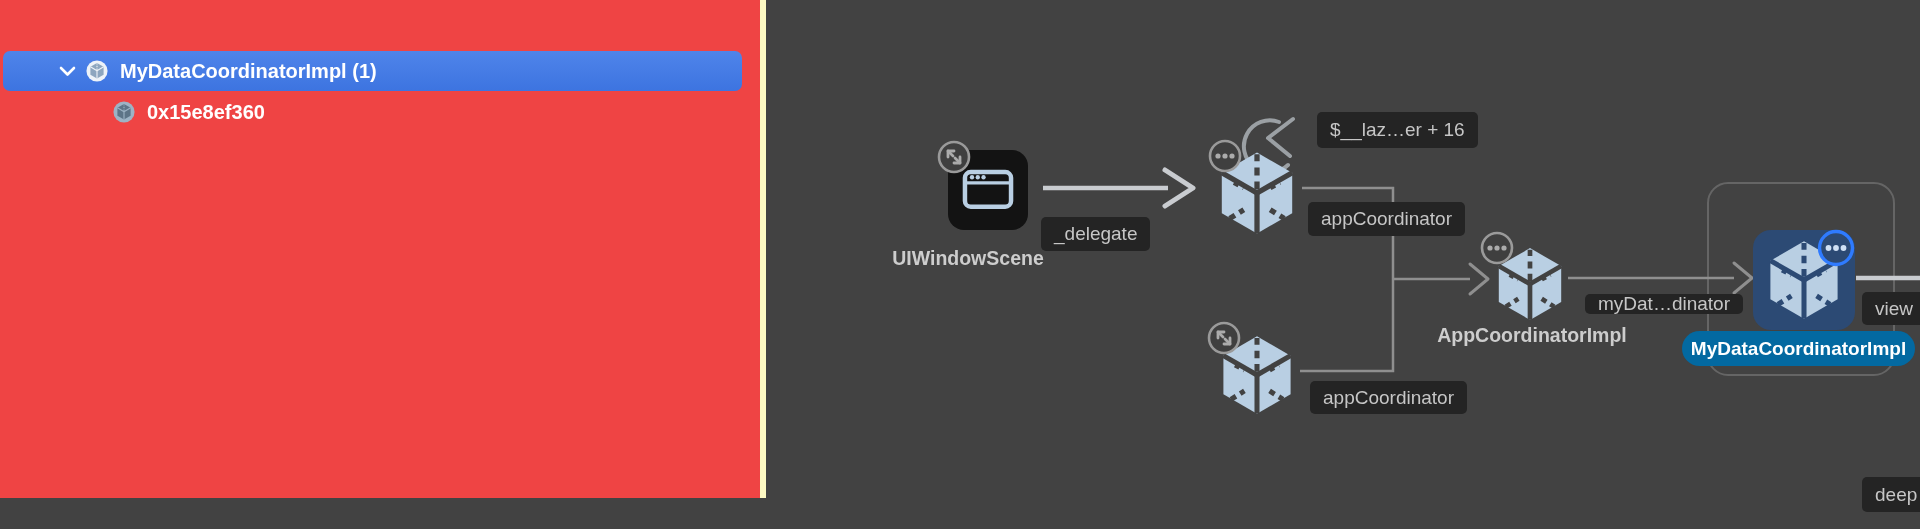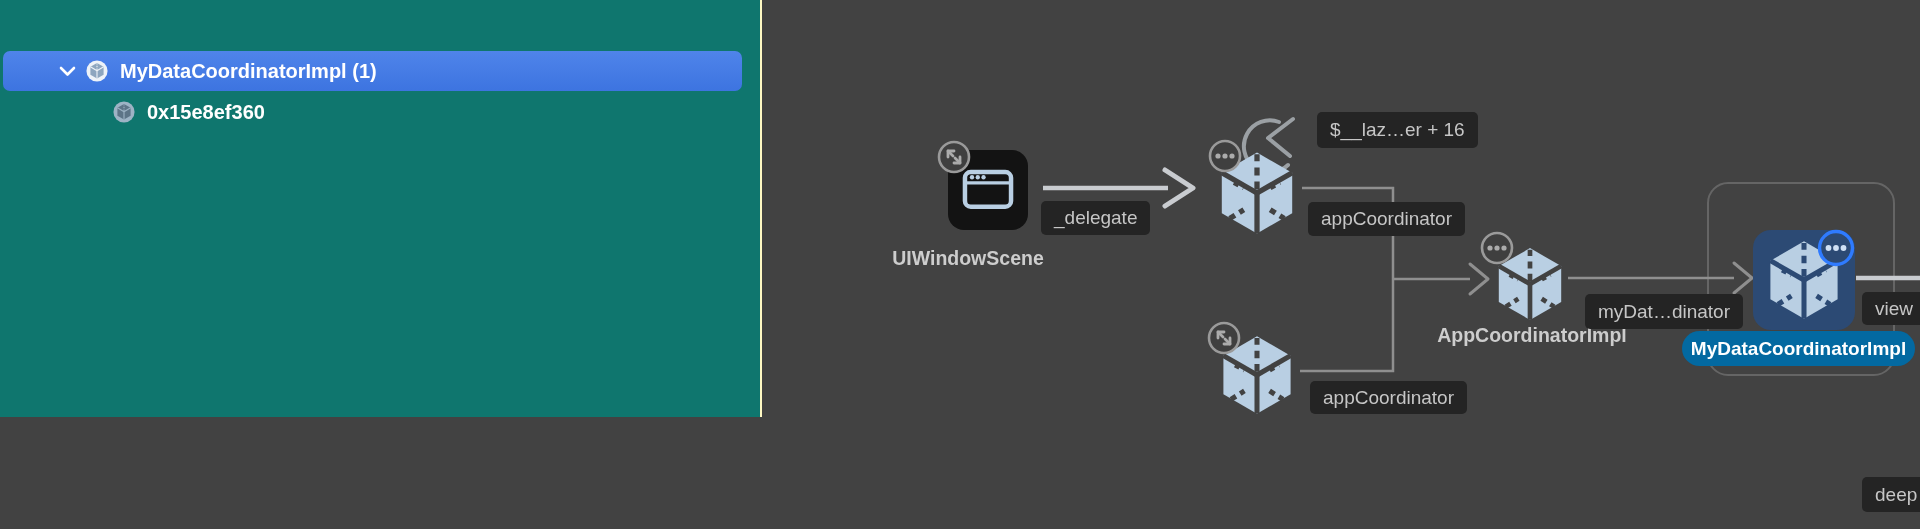--- a/index.html
+++ b/index.html
@@ -1,21 +1,21 @@
 <!DOCTYPE html>
 <html><head>
 <meta charset="utf-8">
 <style>
   html,body{margin:0;padding:0;background:#424242;overflow:hidden;}
   .app{position:relative;width:1920px;height:529px;background:#424242;
        font-family:"Liberation Sans",sans-serif;overflow:hidden;}
 
   
-  .sidebar{position:absolute;left:0;top:0;width:760px;height:417px;
-           background:#0f766e;border-right:2px solid #fef9c3;}
+  .sidebar{position:absolute;left:0;top:0;width:760px;height:498px;
+           background:#ef4444;border-right:6px solid #fef9c3;}
   .outline-row{position:absolute;left:3px;width:739px;height:40px;border-radius:7px;
                display:flex;align-items:center;color:#fff;}
   .outline-row.selected{top:51px;background:linear-gradient(#4f84ea,#3d74e0);}
   .outline-row.child{top:93px;height:38px;background:transparent;}
   .row-label{font-size:20px;font-weight:600;color:#ffffff;white-space:nowrap;}
   .row-label.addr{font-weight:700;}
   .chevron{margin-left:56px;width:17px;height:11px;flex:0 0 auto;}
   .circ-icon{width:22px;height:22px;margin-left:10px;margin-right:12px;flex:0 0 auto;}
   .child .circ-icon{margin-left:110px;}
 
@@ -27,21 +27,21 @@
                           background:#2c4a74;border-radius:18px;}
   .cube-svg{position:absolute;}
   .glyph-svg{position:absolute;left:8px;top:8px;width:64px;height:64px;color:#b9cfe3;}
   .badge{position:absolute;width:36px;height:36px;}
   .badge.blue{width:40px;height:40px;}
   .node-label{position:absolute;width:220px;text-align:center;color:#cdcdcd;
               font-size:19.5px;font-weight:600;white-space:nowrap;}
   .pill{position:absolute;height:34px;display:flex;align-items:center;
         background:#242424;border-radius:5px;padding:0 13px;color:#c6c6c6;
         font-size:19px;font-weight:500;white-space:nowrap;}
-  .pill.small{height:35px;}
+  .pill.small{height:20px;}
   .sel-pill{position:absolute;left:1682px;top:331px;width:233px;height:35px;
             border-radius:17.5px;background:#0369a1;color:#ffffff;font-size:19px;
             font-weight:700;display:flex;align-items:center;justify-content:center;
             white-space:nowrap;}
 </style>
 </head>
 <body>
 
 <svg width="0" height="0" style="position:absolute">
   <defs>
@@ -182,21 +182,21 @@
   <div class="node-box selected-node">
     <svg class="cube-svg" style="left:9px;top:8px;width:84px;height:84px;color:#b9cfe3;--seam:#2c4a74" viewBox="0 0 100 100">
       <use href="#cube"></use>
     </svg>
   </div>
   <svg class="badge blue" style="left:1816px;top:228px" viewBox="0 0 40 40">
       <use href="#badge-ellipsis-blue"></use>
     </svg>
   <div class="sel-pill">MyDataCoordinatorImpl</div>
 
-  <div class="pill" style="left:1041px;top:201px">_delegate</div>
+  <div class="pill" style="left:1041px;top:217px">_delegate</div>
   <div class="pill" style="left:1317px;top:112px;height:36px">$__laz…er + 16</div>
   <div class="pill" style="left:1308px;top:202px">appCoordinator</div>
   <div class="pill" style="left:1310px;top:381px;height:33px">appCoordinator</div>
   <div class="pill small" style="left:1585px;top:294px">myDat…dinator</div>
   <div class="pill" style="left:1862px;top:292px;height:33px;min-width:110px">view</div>
   <div class="pill" style="left:1862px;top:477px;height:35px;min-width:110px">deep</div>
 
 </div>
 
 </body></html>

